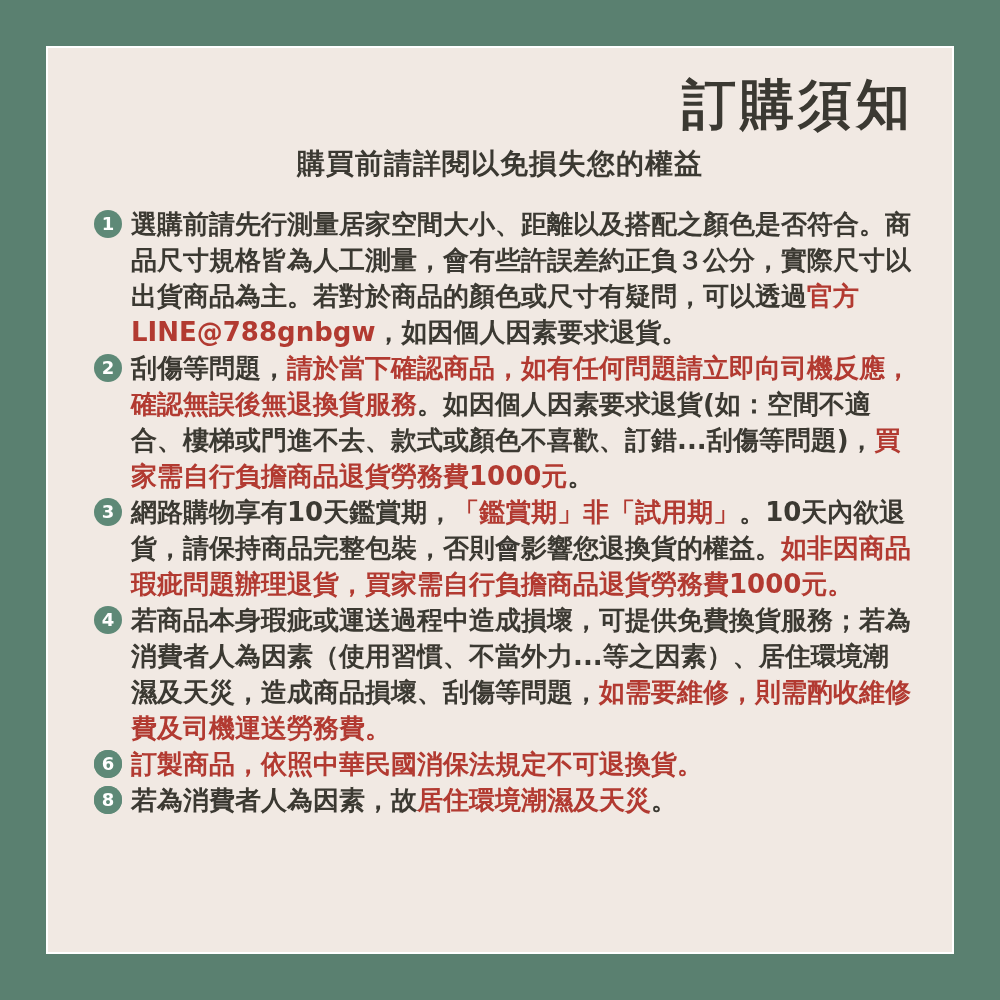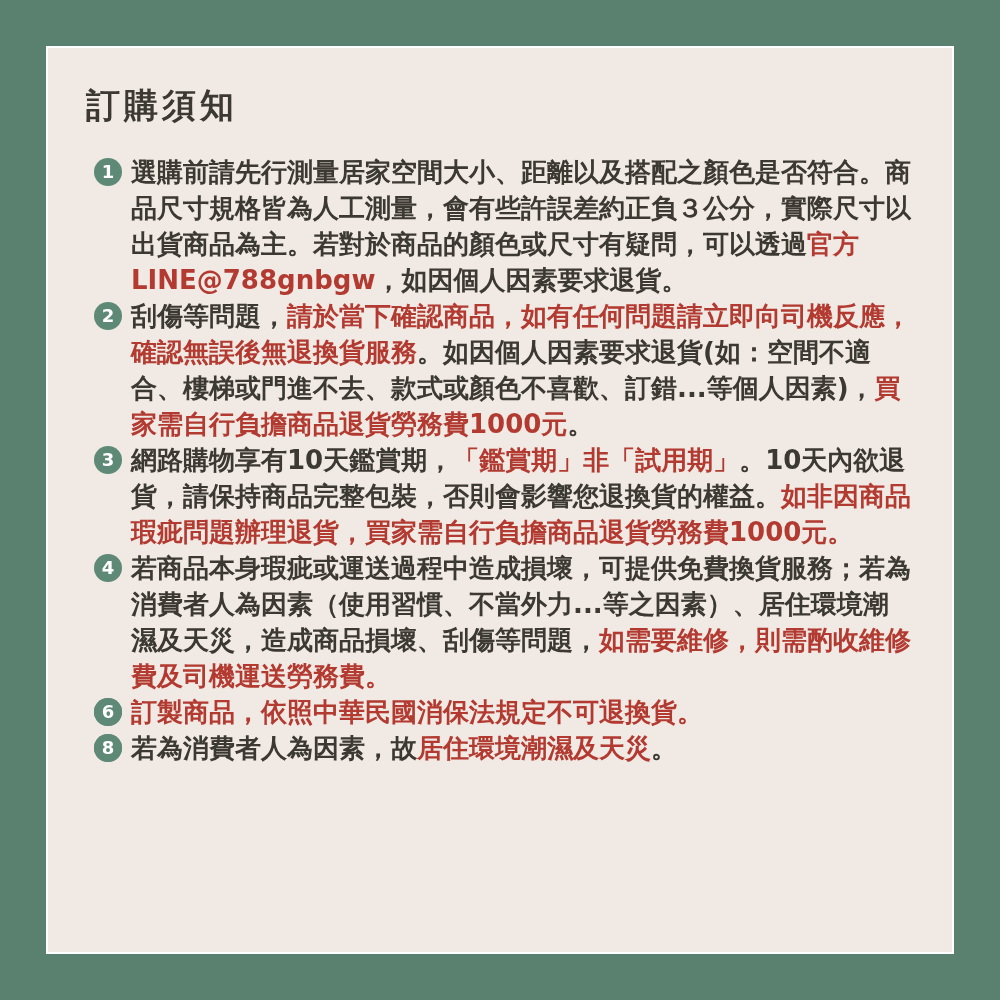--- a/index.html
+++ b/index.html
@@ -9,22 +9,22 @@
     background:var(--frame,#5a8070);
   }
   .panel{
     position:absolute;inset:46px;box-sizing:border-box;
     background:var(--panel,#f1e9e3);
     border:2px solid var(--panel-border,#ffffff);
     padding:34px 38px 0 38px;
     overflow:hidden;
   }
   .title{
-    margin:0;text-align:left;
-    font-size:34px;line-height:46px;font-weight:800;letter-spacing:4px;
+    margin:0;text-align:right;
+    font-size:54px;line-height:46px;font-weight:800;letter-spacing:4px;
     color:var(--text,#3b3932);
   }
   .subtitle{
     margin:20px 0 0 0;text-align:center;
     font-size:28px;line-height:32px;font-weight:800;letter-spacing:1px;
     color:var(--text,#3b3932);
   }
   .notice-list{
     margin:26px 0 0 0;padding:0 0 0 8px;list-style:none;
   }
@@ -45,28 +45,29 @@
   }
   .seg{color:var(--text,#3b3932);}
   .seg.accent{color:var(--accent,#b23a31);}
 </style>
 </head>
 <body>
 
 <div class="frame">
   <div class="panel">
     <h1 class="title">訂購須知</h1>
+    <h2 class="subtitle">購買前請詳閱以免損失您的權益</h2>
     <ul class="notice-list">
         <li class="notice-item">
     <span class="badge">1</span>
     <span class="notice-text"><span class="seg">選購前請先行測量居家空間大小、距離以及搭配之顏色是否符合。商品尺寸規格皆為人工測量，會有些許誤差約正負３公分，實際尺寸以出貨商品為主。若對於商品的顏色或尺寸有疑問，可以透過</span><span class="seg accent">官方LINE@788gnbgw</span><span class="seg">，如因個人因素要求退貨。</span></span>
   </li>
         <li class="notice-item">
     <span class="badge">2</span>
-    <span class="notice-text"><span class="seg">刮傷等問題，</span><span class="seg accent">請於當下確認商品，如有任何問題請立即向司機反應，確認無誤後無退換貨服務</span><span class="seg">。如因個人因素要求退貨(如：空間不適合、樓梯或門進不去、款式或顏色不喜歡、訂錯...等個人因素)，</span><span class="seg accent">買家需自行負擔商品退貨勞務費1000元</span><span class="seg">。</span></span>
+    <span class="notice-text"><span class="seg">刮傷等問題，</span><span class="seg accent">請於當下確認商品，如有任何問題請立即向司機反應，確認無誤後無退換貨服務</span><span class="seg">。如因個人因素要求退貨(如：空間不適合、樓梯或門進不去、款式或顏色不喜歡、訂錯...刮傷等問題)，</span><span class="seg accent">買家需自行負擔商品退貨勞務費1000元</span><span class="seg">。</span></span>
   </li>
         <li class="notice-item">
     <span class="badge">3</span>
     <span class="notice-text"><span class="seg">網路購物享有10天鑑賞期，</span><span class="seg accent">「鑑賞期」非「試用期」</span><span class="seg">。10天內欲退貨，請保持商品完整包裝，否則會影響您退換貨的權益。</span><span class="seg accent">如非因商品瑕疵問題辦理退貨，買家需自行負擔商品退貨勞務費1000元。</span></span>
   </li>
         <li class="notice-item">
     <span class="badge">4</span>
     <span class="notice-text"><span class="seg">若商品本身瑕疵或運送過程中造成損壞，可提供免費換貨服務；若為消費者人為因素（使用習慣、不當外力...等之因素）、居住環境潮濕及天災，造成商品損壞、刮傷等問題，</span><span class="seg accent">如需要維修，則需酌收維修費及司機運送勞務費。</span></span>
   </li>
         <li class="notice-item">

